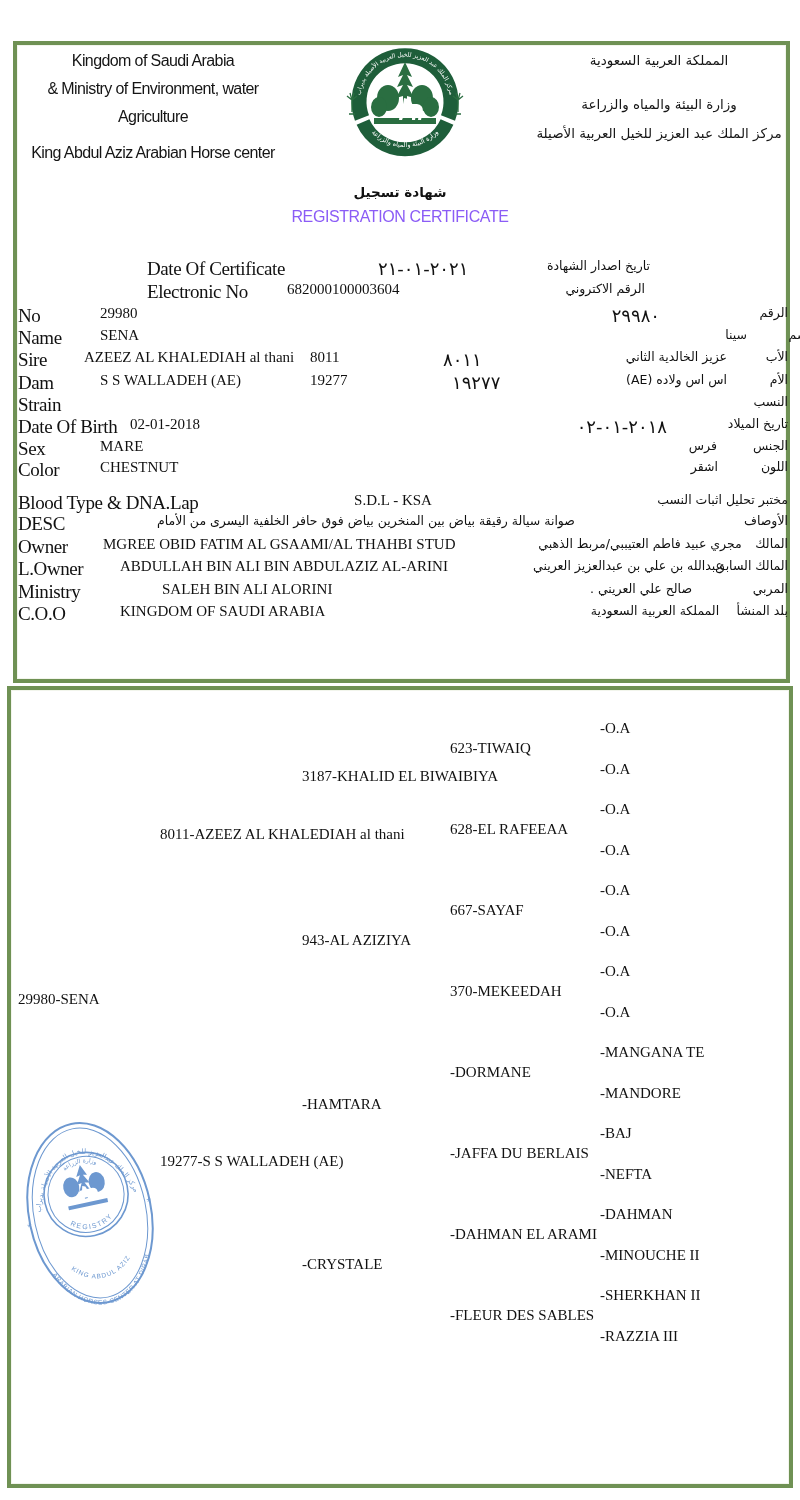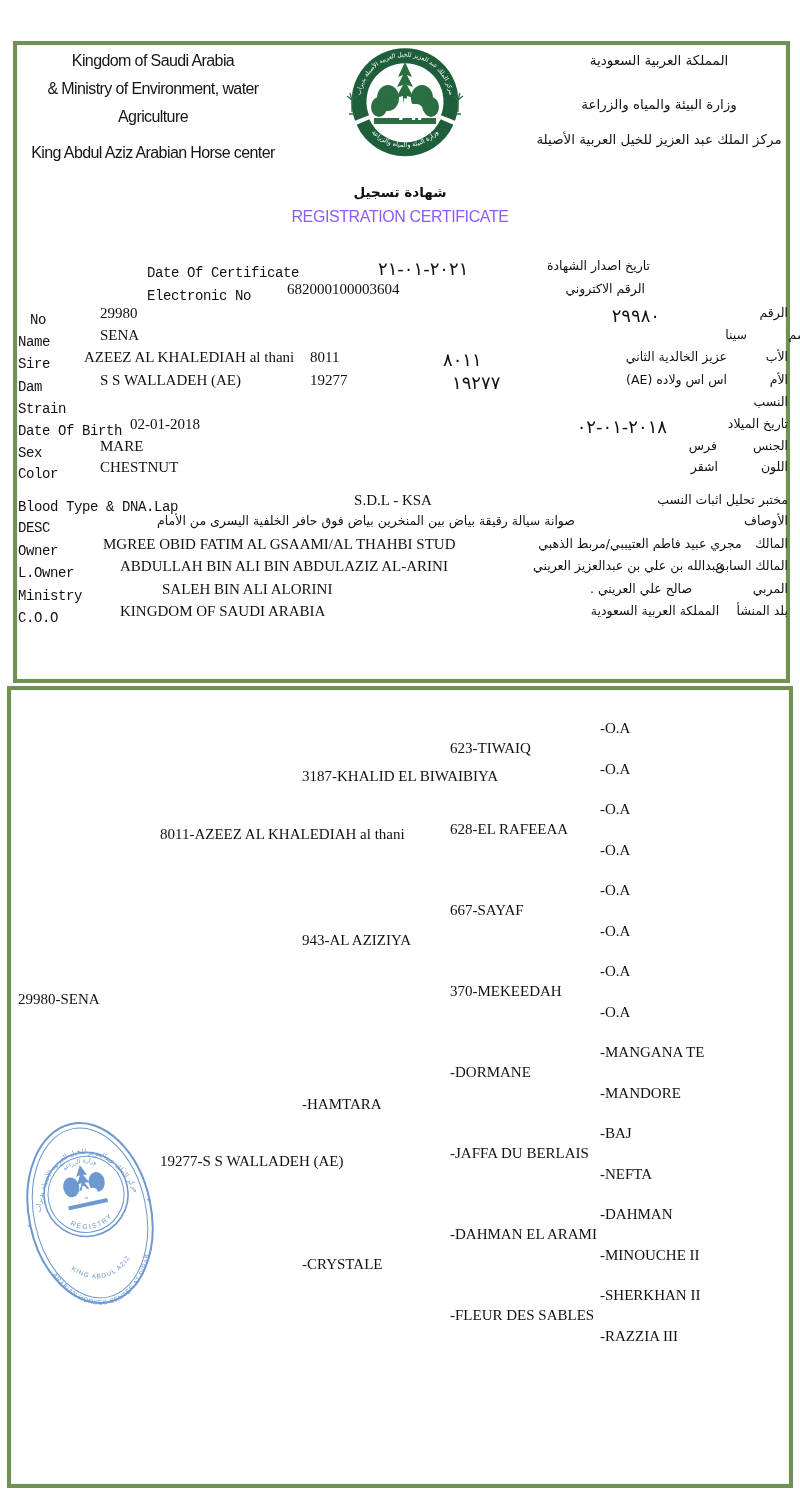--- a/index.html
+++ b/index.html
@@ -1,21 +1,21 @@
 <!DOCTYPE html>
 <html><head>
 <meta charset="utf-8">
 <style>
   html,body{margin:0;padding:0;background:#fff;}
   .page{position:relative;width:800px;height:1500px;background:#fff;overflow:hidden;
         font-family:"Liberation Sans",sans-serif;color:#111;}
   .box{position:absolute;border:4px solid #6f9154;background:#fff;
        box-shadow:inset 0 0 0 1px #f2f5ec;}
   .abs{position:absolute;white-space:nowrap;}
-  .sans{font-family:Liberation Mono, monospace;font-size:14px;letter-spacing:-0.4px;margin-top:7px;}
+  .sans{font-family:Liberation Serif, serif;font-size:19px;letter-spacing:-0.4px;}
   .serif{font-family:"Liberation Serif",serif;font-size:15px;}
   .ar{font-family:"DejaVu Sans",sans-serif;font-size:12.5px;direction:rtl;}
   .arnum{font-family:"DejaVu Sans",sans-serif;font-size:18px;direction:ltr;}
   .drow{position:absolute;left:0;width:800px;height:20px;}
   .hdr-en-line{position:absolute;left:24px;width:258px;text-align:center;
        font-size:16px;letter-spacing:-0.6px;color:#151515;}
   .hdr-ar-line{position:absolute;left:528px;width:262px;text-align:center;
        font-family:"DejaVu Sans",sans-serif;font-size:13.5px;direction:rtl;color:#151515;}
   .title-ar{position:absolute;left:0;width:800px;text-align:center;
        font-family:"DejaVu Sans",sans-serif;font-size:13.5px;font-weight:700;direction:rtl;}
@@ -32,21 +32,21 @@
   <div class="box" style="left:13px;top:41px;width:769px;height:634px;"></div>
   <div class="box" style="left:7px;top:686px;width:778px;height:794px;"></div>
 
   <div class="hdr-en-line" style="top:52px;">Kingdom of Saudi Arabia</div>
   <div class="hdr-en-line" style="top:80px;">&amp; Ministry of Environment, water</div>
   <div class="hdr-en-line" style="top:108px;">Agriculture</div>
   <div class="hdr-en-line" style="top:144px;left:14px;width:278px;">King Abdul Aziz Arabian Horse center</div>
 
   <div class="hdr-ar-line" style="top:52px;">المملكة العربية السعودية</div>
   <div class="hdr-ar-line" style="top:96px;">وزارة البيئة والمياه والزراعة</div>
-  <div class="hdr-ar-line" style="top:131px;">مركز الملك عبد العزيز للخيل العربية الأصيلة</div>
+  <div class="hdr-ar-line" style="top:125px;">مركز الملك عبد العزيز للخيل العربية الأصيلة</div>
 
   <svg style="position:absolute;left:341px;top:36px;" width="128" height="148" viewBox="0 0 128 148">
     <path d="M 21,82 A 46 46 0 1 1 107,82" fill="none" stroke="#1e5e3a" stroke-width="15"></path>
     <path d="M 22,86 A 46 46 0 0 0 106,86" fill="none" stroke="#1e5e3a" stroke-width="14"></path>
     <path id="sealTop" d="M 23,84 A 45 45 0 1 1 105,84" fill="none"></path>
     <path id="sealBot" d="M 26,91 A 46 46 0 0 0 102,91" fill="none"></path>
     <text font-size="6" fill="#ffffff" font-family="DejaVu Sans" text-anchor="middle">
       <textPath href="#sealTop" startOffset="50%">مركز الملك عبد العزيز للخيل العربية الأصيلة بديراب</textPath>
     </text>
     <text font-size="6.5" fill="#ffffff" font-family="DejaVu Sans" text-anchor="middle">
@@ -82,21 +82,21 @@
     <span class="abs arnum" style="left:378px;">٢٠٢١-٠١-٢١</span>
     <span class="abs ar" style="right:150px;">تاريخ اصدار الشهادة</span>
   </div>
   <div class="drow" style="top:281px;">
     <span class="abs sans" style="left:147px;">Electronic No</span>
     <span class="abs serif" style="left:287px;">682000100003604</span>
     <span class="abs ar" style="right:155px;">الرقم الاكتروني</span>
   </div>
 
   <div class="drow" style="top:305px;">
-    <span class="abs sans" style="left:30px;">No</span>
+    <span class="abs sans" style="left:18px;">No</span>
     <span class="abs serif" style="left:100px;">29980</span>
     <span class="abs arnum" style="right:140px;">٢٩٩٨٠</span>
     <span class="abs ar" style="right:12px;">الرقم</span>
   </div>
   <div class="drow" style="top:327px;padding-left:30px;">
     <span class="abs sans" style="left:18px;">Name</span>
     <span class="abs serif" style="left:100px;">SENA</span>
     <span class="abs ar" style="right:83px;">سينا</span>
     <span class="abs ar" style="right:12px;">الاسم</span>
   </div>

